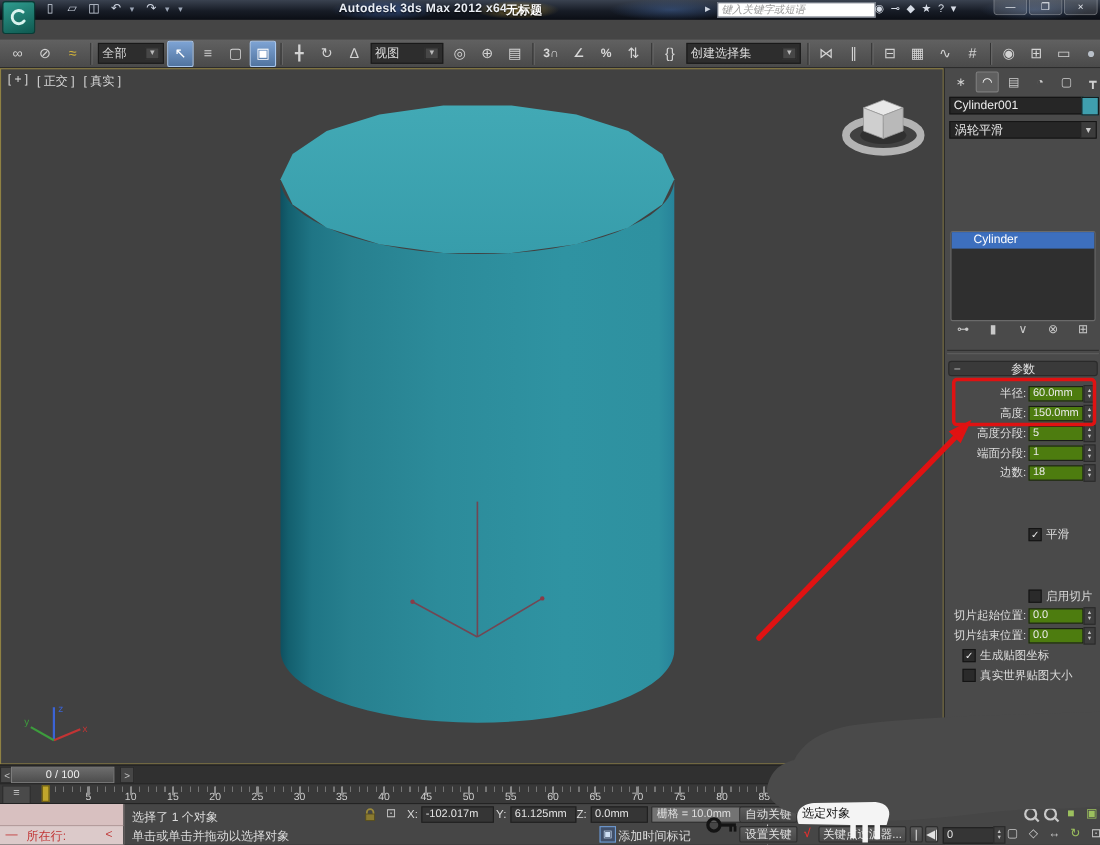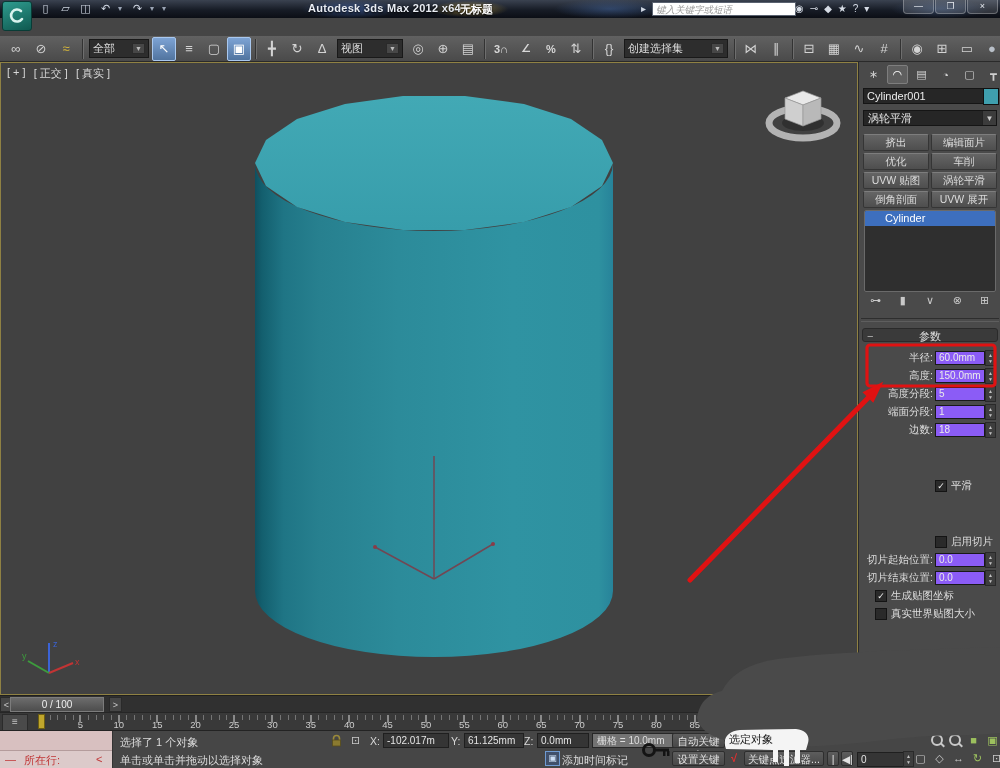--- a/index.html
+++ b/index.html
@@ -87,21 +87,21 @@
   .stool{width:17px;height:15px;color:#c9c9c9;font-size:11px;text-align:center;line-height:15px;}
   .psep{position:absolute;left:2px;top:256px;width:138px;height:2px;
     border-top:1px solid #2e2e2e;border-bottom:1px solid #5e5e5e;}
   .rollout{position:absolute;left:3px;top:266px;width:136px;height:14px;background:#3a3a3a;
     border:1px solid #2a2a2a;border-radius:3px;color:#e0e0e0;font-size:11px;line-height:14px;
     text-align:center;box-sizing:border-box;}
   .rollout .minus{position:absolute;left:4px;top:0;color:#bbb;}
   .params{position:absolute;left:2px;top:288px;width:138px;}
   .prow{height:16px;margin-bottom:2px;display:flex;align-items:center;}
   .plabel{width:72px;text-align:right;color:#dedede;font-size:10.5px;margin-right:2px;flex:none;}
-  .pfield{width:42px;height:12px;background:#8b5cf6;border:1px solid #191919;color:#eaeaea;
+  .pfield{width:42px;height:12px;background:#4d7c0f;border:1px solid #191919;color:#eaeaea;
     font-size:10px;line-height:12px;padding:0 3px;flex:none;}
   .spin{width:9px;height:14px;background:#3e3e3e;border:1px solid #2a2a2a;color:#c2c2c2;
     font-size:5px;display:flex;flex-direction:column;align-items:center;justify-content:center;
     line-height:6px;flex:none;}
   .checkbox{width:10px;height:10px;background:#2a2a2a;border:1px solid #141414;color:#f0f0f0;
     font-size:9px;line-height:10px;text-align:center;flex:none;}
   .checkbox.on::after{content:"✓";}
   .cklabel{color:#dedede;font-size:10.5px;margin-left:4px;}
   .ind74{margin-left:74px;margin-top:40px;} .ind14{margin-left:14px;}
   
@@ -312,30 +312,20 @@
         <span class="ptab">◔</span>
         <span class="ptab">▢</span>
         <span class="ptab">┳</span>
       </div>
     <input class="pname" value="Cylinder001" style="">
     <div class="swatch" id="swatch" style="background: rgb(63, 159, 174);"></div>
     <div class="pdrop">
       <span>涡轮平滑</span>
       <span class="pdroparrow">▼</span>
     </div>
-    <div class="pbtns">
-        <div class="pbtn">挤出</div>
-        <div class="pbtn">编辑面片</div>
-        <div class="pbtn">优化</div>
-        <div class="pbtn">车削</div>
-        <div class="pbtn">UVW 贴图</div>
-        <div class="pbtn">涡轮平滑</div>
-        <div class="pbtn">倒角剖面</div>
-        <div class="pbtn">UVW 展开</div>
-      </div>
     <div class="stackbox">
         <div class="stackrow">Cylinder</div>
       </div>
     <div class="stacktools">
         <span class="stool">⊶</span>
         <span class="stool">▮</span>
         <span class="stool">∨</span>
         <span class="stool">⊗</span>
         <span class="stool">⊞</span>
       </div>

